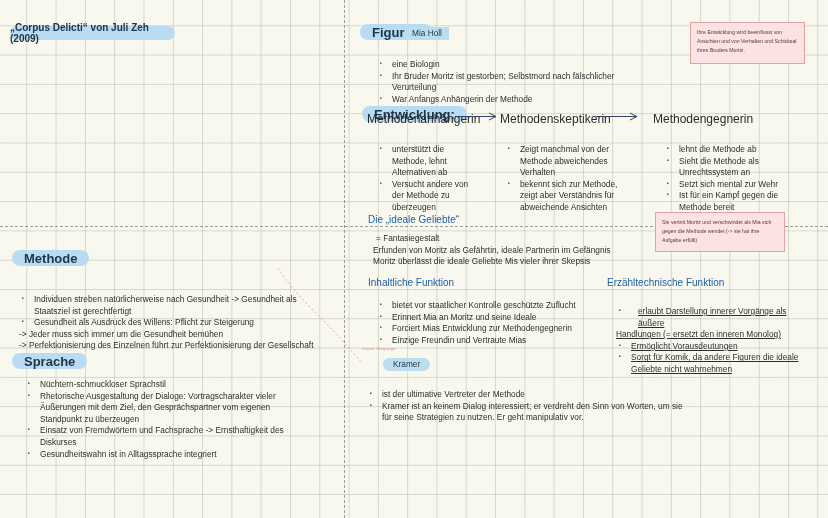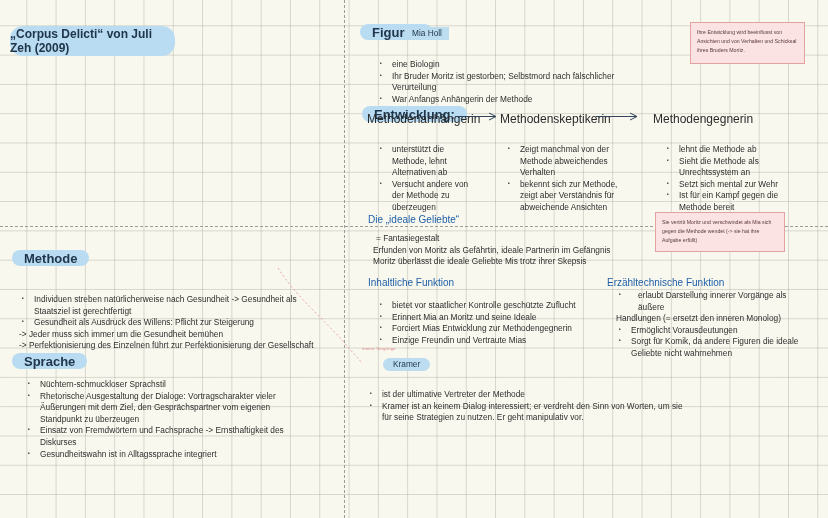--- a/index.html
+++ b/index.html
@@ -38,22 +38,22 @@
   
   .pill{
     position:absolute;
     background:#b9dcf3;
     border-radius:11px;
     font-weight:bold;
     color:#20364a;
     display:flex;align-items:center;justify-content:center;
   }
   .pill.title{
-    left:10px;top:26px;width:165px;height:30px;
-    font-size:12px;border-radius:13px;
+    left:10px;top:26px;width:165px;height:14px;
+    font-size:10px;border-radius:13px;
   }
   .pill.sec{
     height:16px;font-size:13px;padding:0 12px;margin-top:16px;
   }
   .tag-flat{
     position:absolute;
     background:#bcdcef;
     color:#23394c;
     font-size:8.3px;
     padding:1px 7px 2px 7px;
@@ -161,37 +161,37 @@
     <li>Setzt sich mental zur Wehr</li>
     <li>Ist für ein Kampf gegen die Methode bereit</li>
   </ul>
 </div>
 
 <div class="hdr-blue" style="position:absolute;left:368px;top:214px;">Die „ideale Geliebte“</div>
 
 <div class="blk" style="left:376px;top:233px;width:300px;">
   <div>= Fantasiegestalt</div>
   <div style="margin-left:-3px;">Erfunden von Moritz als Gefährtin, ideale Partnerin im Gefängnis</div>
-  <div style="margin-left:-3px;">Moritz überlässt die ideale Geliebte Mis trotz ihrer Skepsis</div>
+  <div style="margin-left:-3px;">Moritz überlässt die ideale Geliebte Mis vieler ihrer Skepsis</div>
 </div>
 
 <div class="note" style="left:655px;top:212px;width:130px;height:40px;">Sie vertritt Moritz und verschwindet als Mia sich gegen die Methode wendet (-&gt; sie hat ihre Aufgabe erfüllt)</div>
 
 <div class="hdr-blue" style="position:absolute;left:368px;top:277px;">Inhaltliche Funktion</div>
 <div class="blk" style="left:366px;top:289px;width:230px;">
   <ul class="b">
     <li>bietet vor staatlicher Kontrolle geschützte Zuflucht</li>
     <li>Erinnert Mia an Moritz und seine Ideale</li>
     <li>Forciert Mias Entwicklung zur Methodengegnerin</li>
     <li>Einzige Freundin und Vertraute Mias</li>
   </ul>
 </div>
 
 <div class="hdr-blue" style="position:absolute;left:607px;top:277px;">Erzähltechnische Funktion</div>
-<div class="blk" style="left:605px;top:279px;width:205px;">
+<div class="blk" style="left:605px;top:295px;width:205px;text-decoration:underline;">
   <ul class="b">
     <li style="padding-left:22px;">erlaubt Darstellung innerer Vorgänge als äußere</li>
     <li class="nb">Handlungen (= ersetzt den inneren Monolog)</li>
     <li>Ermöglicht Vorausdeutungen</li>
     <li>Sorgt für Komik, da andere Figuren die ideale Geliebte nicht wahrnehmen</li>
   </ul>
 </div>
 
 <div class="tag-flat rounded" style="left:383px;top:358px;">Kramer</div>
 <div class="blk" style="left:356px;top:378px;width:345px;">

